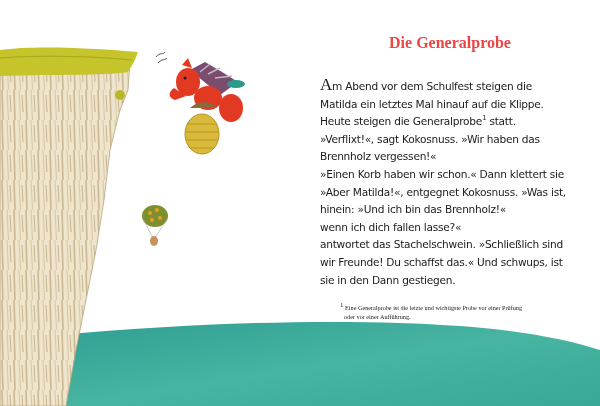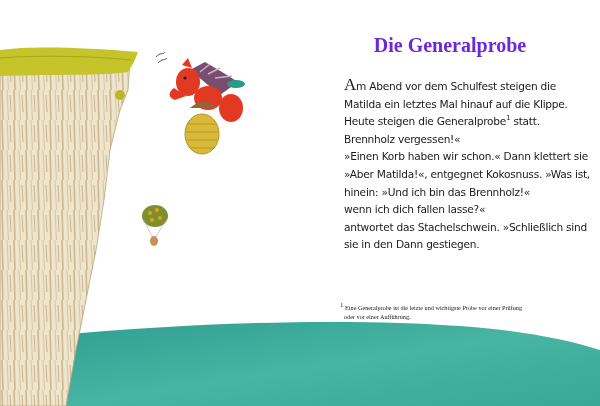--- a/index.html
+++ b/index.html
@@ -1,21 +1,21 @@
 <!DOCTYPE html>
 <html><head>
   <meta charset="utf-8">
   <style>
     html, body { margin:0; padding:0; }
     body { width:600px; height:406px; position:relative; overflow:hidden; background:#ffffff;
            font-family: "Liberation Sans", "DejaVu Sans", sans-serif; }
     .illus { position:absolute; left:0; top:0; width:600px; height:406px; }
     .title { position:absolute; left:330px; top:34px; width:240px; text-align:center;
-             font-family:"Liberation Serif","DejaVu Serif",serif; font-weight:bold; font-size:20px; color:#6d28d9; }
-    .body-text { position:absolute; left:344px; top:76px; width:250px; font-size:10.6px; line-height:17.6px; color:#1a1a1a;
+             font-family:"Liberation Serif","DejaVu Serif",serif; font-weight:bold; font-size:16px; color:#ef4444; }
+    .body-text { position:absolute; left:320px; top:76px; width:250px; font-size:10.6px; line-height:17.6px; color:#1a1a1a;
                  font-family:"DejaVu Sans", sans-serif; letter-spacing:-0.25px; }
     .body-text p { margin:0; white-space:nowrap; }
     .dropcap { font-size:17px; font-family:"Liberation Serif", serif; }
     .fn-mark { font-size:7px; vertical-align:super; line-height:0; }
     .footnote { position:absolute; left:340px; top:303px; width:240px; font-size:6.2px; line-height:9px; color:#222;
                 font-family:"Liberation Serif","DejaVu Serif",serif; }
     .footnote p { margin:0; white-space:nowrap; }
   </style>
 </head>
 <body>
@@ -73,25 +73,27 @@
     <ellipse cx="154" cy="241" rx="4" ry="5" fill="#c89158"></ellipse>
   </g>
 </svg>
 
 <div class="title">Die Generalprobe</div>
 
 <div class="body-text">
   <p><span class="dropcap">A</span><span>m Abend vor dem Schulfest steigen die</span></p>
   <p>Matilda ein letztes Mal hinauf auf die Klippe.</p>
   <p><span>Heute steigen die Generalprobe</span><span class="fn-mark">1</span><span> statt.</span></p>
+  <p>»Verflixt!«, sagt Kokosnuss. »Wir haben das</p>
   <p>Brennholz vergessen!«</p>
   <p>»Einen Korb haben wir schon.« Dann klettert sie</p>
   <p>»Aber Matilda!«, entgegnet Kokosnuss. »Was ist,</p>
   <p>hinein: »Und ich bin das Brennholz!«</p>
   <p>wenn ich dich fallen lasse?«</p>
   <p>antwortet das Stachelschwein. »Schließlich sind</p>
+  <p>wir Freunde! Du schaffst das.« Und schwups, ist</p>
   <p>sie in den Dann gestiegen.</p>
 </div>
 
 <div class="footnote">
   <p><span class="fn-mark">1</span><span> Eine Generalprobe ist die letzte und wichtigste Probe vor einer Prüfung</span></p>
   <p style="padding-left:4px">oder vor einer Aufführung.</p>
 </div>
 
 </body></html>

